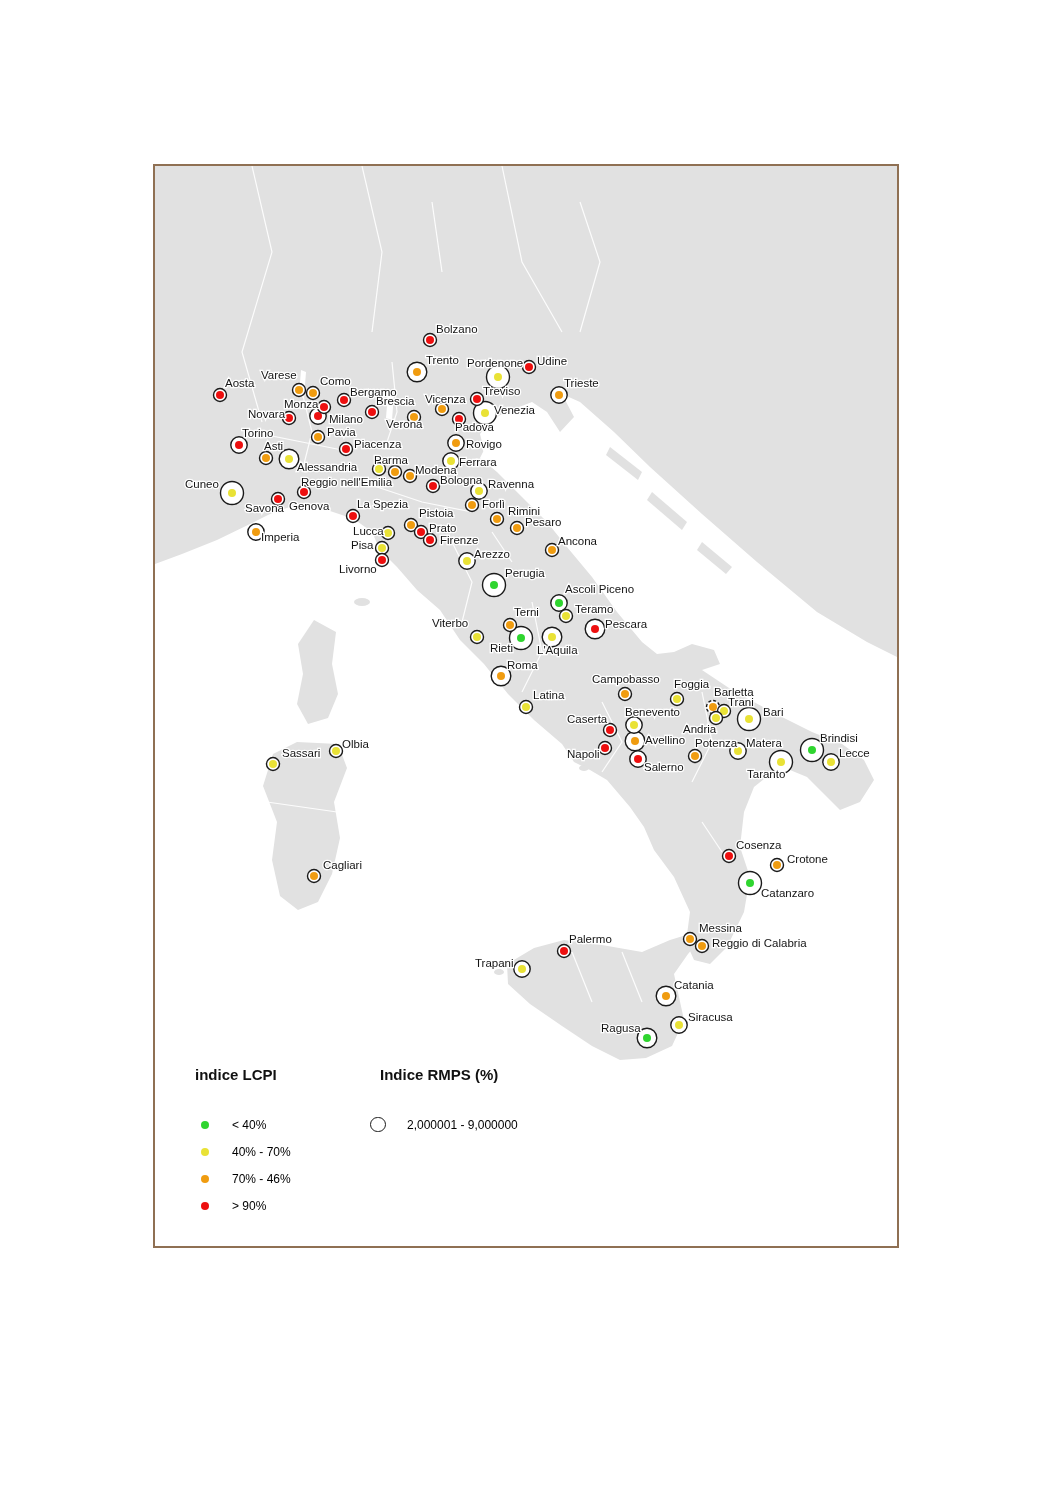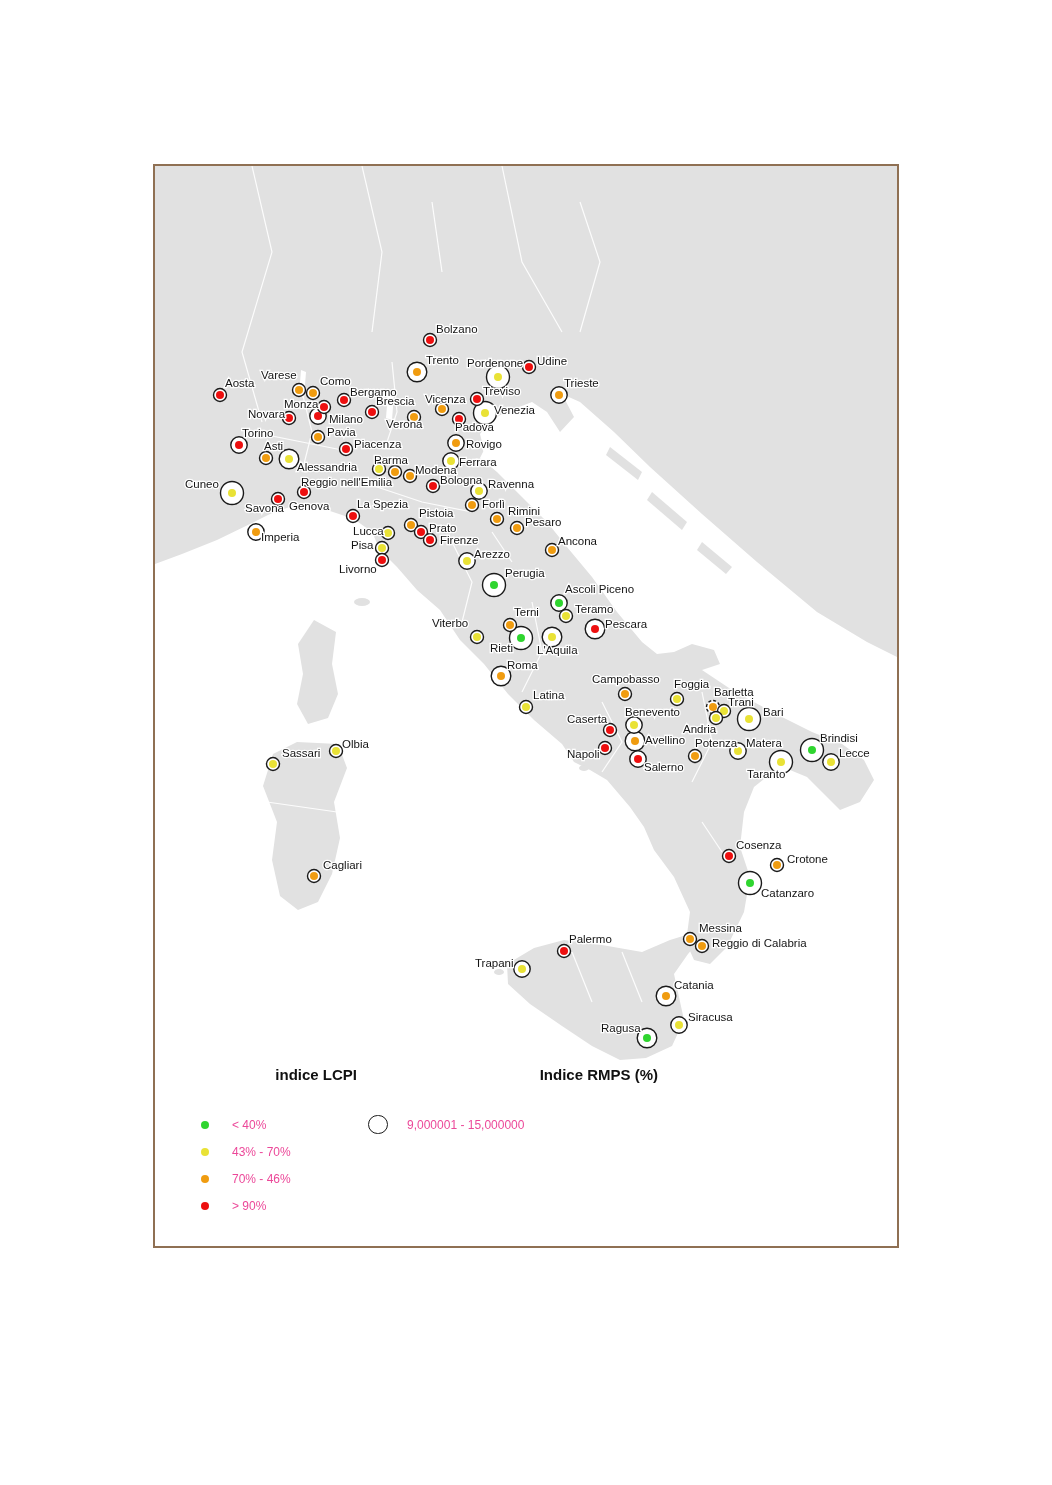--- a/index.html
+++ b/index.html
@@ -1,32 +1,32 @@
 <!DOCTYPE html>
 <html><head>
 <meta charset="utf-8">
 <style>
   html,body{margin:0;padding:0;background:#ffffff;}
   .page{position:relative;width:1052px;height:1485px;background:#ffffff;
         font-family:"Liberation Sans",sans-serif;overflow:hidden;}
   .map-frame{position:absolute;left:153px;top:164px;width:742px;height:1080px;
              border:2px solid #8f7053;background:#ffffff;}
   #map-svg{position:absolute;left:0;top:0;}
-  .legend-col{position:absolute;text-align:right;}
+  .legend-col{position:absolute;}
   .legend-lcpi{left:32px;top:900px;width:170px;}
   .legend-rmps{left:203px;top:900px;width:300px;}
   .legend-title{font-size:15px;font-weight:bold;color:#111;margin-bottom:28px;}
   .legend-lcpi .legend-title{padding-left:8px;}
   .legend-rmps .legend-title{padding-left:22px;}
   .legend-row{display:flex;align-items:center;height:27px;}
   .swatch-cell{width:36px;display:flex;justify-content:center;align-items:center;flex:0 0 36px;}
   .legend-rmps .swatch-cell{width:40px;flex:0 0 40px;}
   .lcpi-dot{border-radius:50%;width:8px;height:8px;}
   .rmps-circle{border:1.6px solid #1a1a1a;border-radius:50%;background:#fff;}
-  .legend-label{font-size:12px;color:#ec4899;padding-left:9px;white-space:nowrap;}
+  .legend-label{font-size:12px;color:#000000;padding-left:9px;white-space:nowrap;}
   .city-label{font-size:11.5px;}
 </style>
 </head>
 <body>
 
 <div class="page">
   <div class="map-frame">
 
     <svg id="map-svg" width="742" height="1080" viewBox="0 0 742 1080">
 
@@ -535,21 +535,21 @@
           <div class="legend-row">
             <span class="swatch-cell">
               <span class="lcpi-dot" style="background: rgb(47, 213, 47);"></span>
             </span>
             <span class="legend-label">&lt; 40%</span>
           </div>
           <div class="legend-row">
             <span class="swatch-cell">
               <span class="lcpi-dot" style="background: rgb(233, 226, 54);"></span>
             </span>
-            <span class="legend-label">43% - 70%</span>
+            <span class="legend-label">40% - 70%</span>
           </div>
           <div class="legend-row">
             <span class="swatch-cell">
               <span class="lcpi-dot" style="background: rgb(240, 156, 16);"></span>
             </span>
             <span class="legend-label">70% - 46%</span>
           </div>
           <div class="legend-row">
             <span class="swatch-cell">
               <span class="lcpi-dot" style="background: rgb(237, 15, 15);"></span>
@@ -557,21 +557,21 @@
             <span class="legend-label">&gt; 90%</span>
           </div>
         </div>
     </div>
 
     <div class="legend-col legend-rmps">
       <div class="legend-title">Indice RMPS (%)</div>
       <div id="rmps-rows">
           <div class="legend-row">
             <span class="swatch-cell">
-              <span class="rmps-circle" style="width: 17.5px; height: 17.5px;"></span>
+              <span class="rmps-circle" style="width: 13.5px; height: 13.5px;"></span>
             </span>
-            <span class="legend-label">9,000001 - 15,000000</span>
+            <span class="legend-label">2,000001 - 9,000000</span>
           </div>
         </div>
     </div>
 
   </div>
 </div>
 
 </body></html>

